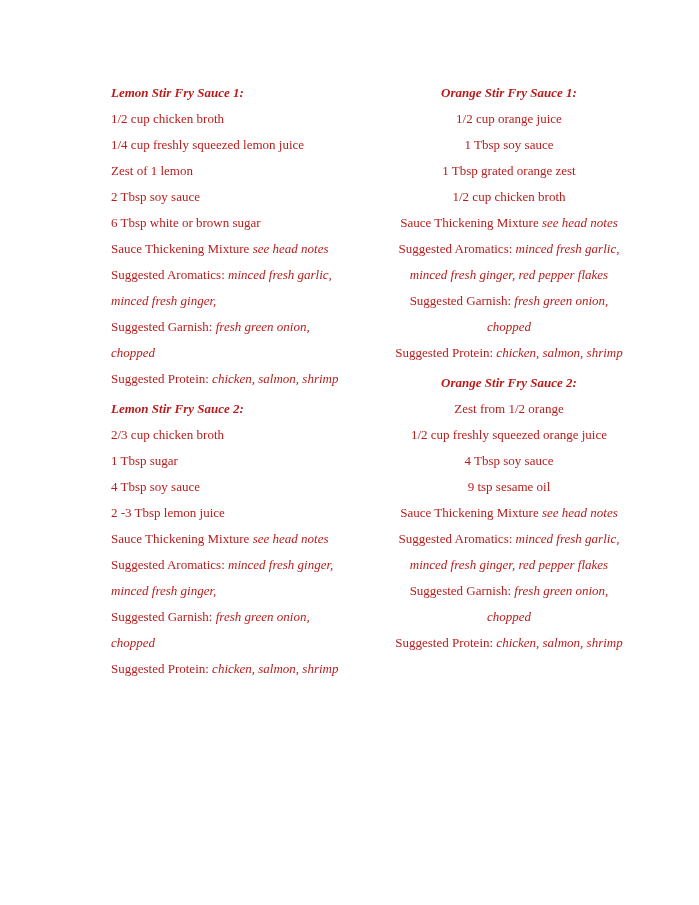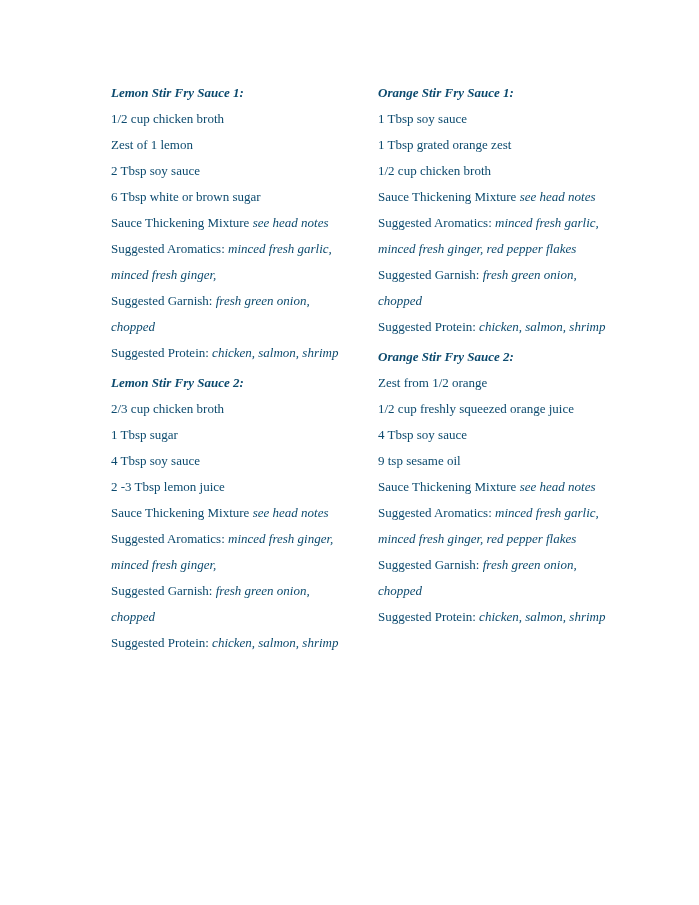--- a/index.html
+++ b/index.html
@@ -7,31 +7,31 @@
     padding: 0;
     background: #ffffff;
   }
   .page {
     position: relative;
     width: 699px;
     height: 905px;
     background: #ffffff;
     overflow: hidden;
     font-family: "Liberation Serif", serif;
-    color: #0c4a6e;
+    color: #b91c1c;
   }
   .column {
     position: absolute;
     top: 85px;
     width: 262px;
     font-size: 13px;
     line-height: 15px;
   }
   .column-left  { left: 111px; }
-  .column-right { left: 378px; }
+  .column-right { left: 378px; text-align: center; }
   .recipe {
     margin-bottom: 15px;
   }
   .recipe-title {
     font-weight: bold;
     font-style: italic;
     white-space: nowrap;
   }
   .recipe-line {
     white-space: nowrap;
@@ -42,20 +42,21 @@
   }
 </style>
 </head>
 <body>
 
 <div class="page">
   <div class="column column-left">
       <div class="recipe">
         <div class="recipe-title">Lemon Stir Fry Sauce 1:</div>
         <div class="recipe-line"><span>1/2 cup chicken broth</span></div>
+        <div class="recipe-line"><span>1/4 cup freshly squeezed lemon juice</span></div>
         <div class="recipe-line"><span>Zest of 1 lemon</span></div>
         <div class="recipe-line"><span>2 Tbsp soy sauce</span></div>
         <div class="recipe-line"><span>6 Tbsp white or brown sugar</span></div>
         <div class="recipe-line"><span>Sauce Thickening Mixture </span><span class="it">see head notes</span></div>
         <div class="recipe-line"><span>Suggested Aromatics: </span><span class="it">minced fresh garlic,</span></div>
         <div class="recipe-line"><span class="it">minced fresh ginger,</span></div>
         <div class="recipe-line"><span>Suggested Garnish: </span><span class="it">fresh green onion,</span></div>
         <div class="recipe-line"><span class="it">chopped</span></div>
         <div class="recipe-line"><span>Suggested Protein: </span><span class="it">chicken, salmon, shrimp</span></div>
       </div>
@@ -69,20 +70,21 @@
         <div class="recipe-line"><span>Suggested Aromatics: </span><span class="it">minced fresh ginger,</span></div>
         <div class="recipe-line"><span class="it">minced fresh ginger,</span></div>
         <div class="recipe-line"><span>Suggested Garnish: </span><span class="it">fresh green onion,</span></div>
         <div class="recipe-line"><span class="it">chopped</span></div>
         <div class="recipe-line"><span>Suggested Protein: </span><span class="it">chicken, salmon, shrimp</span></div>
       </div>
     </div>
   <div class="column column-right">
       <div class="recipe">
         <div class="recipe-title">Orange Stir Fry Sauce 1:</div>
+        <div class="recipe-line"><span>1/2 cup orange juice</span></div>
         <div class="recipe-line"><span>1 Tbsp soy sauce</span></div>
         <div class="recipe-line"><span>1 Tbsp grated orange zest</span></div>
         <div class="recipe-line"><span>1/2 cup chicken broth</span></div>
         <div class="recipe-line"><span>Sauce Thickening Mixture </span><span class="it">see head notes</span></div>
         <div class="recipe-line"><span>Suggested Aromatics: </span><span class="it">minced fresh garlic,</span></div>
         <div class="recipe-line"><span class="it">minced fresh ginger, red pepper flakes</span></div>
         <div class="recipe-line"><span>Suggested Garnish: </span><span class="it">fresh green onion,</span></div>
         <div class="recipe-line"><span class="it">chopped</span></div>
         <div class="recipe-line"><span>Suggested Protein: </span><span class="it">chicken, salmon, shrimp</span></div>
       </div>

